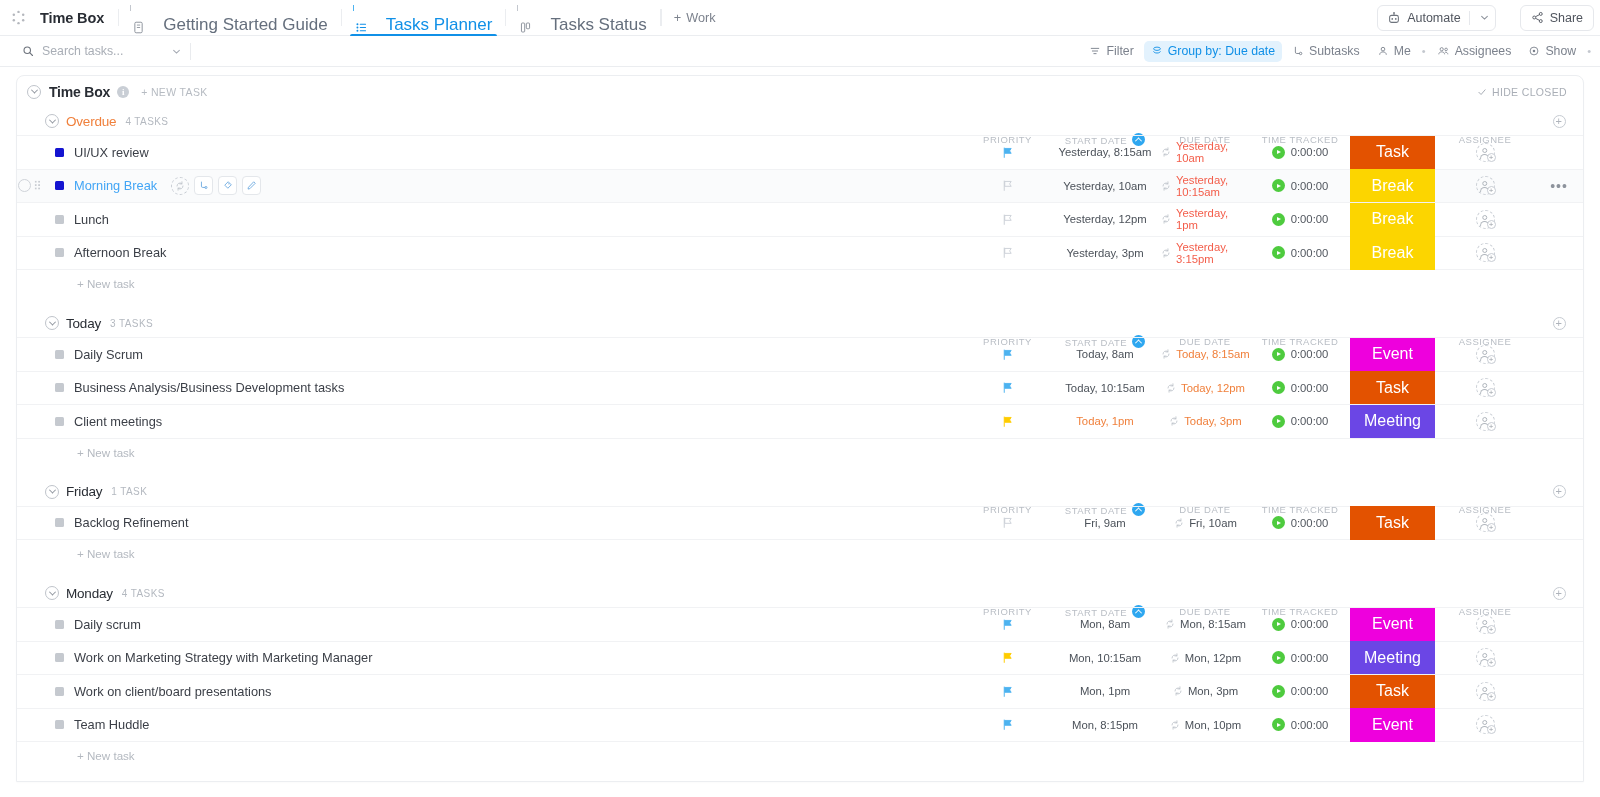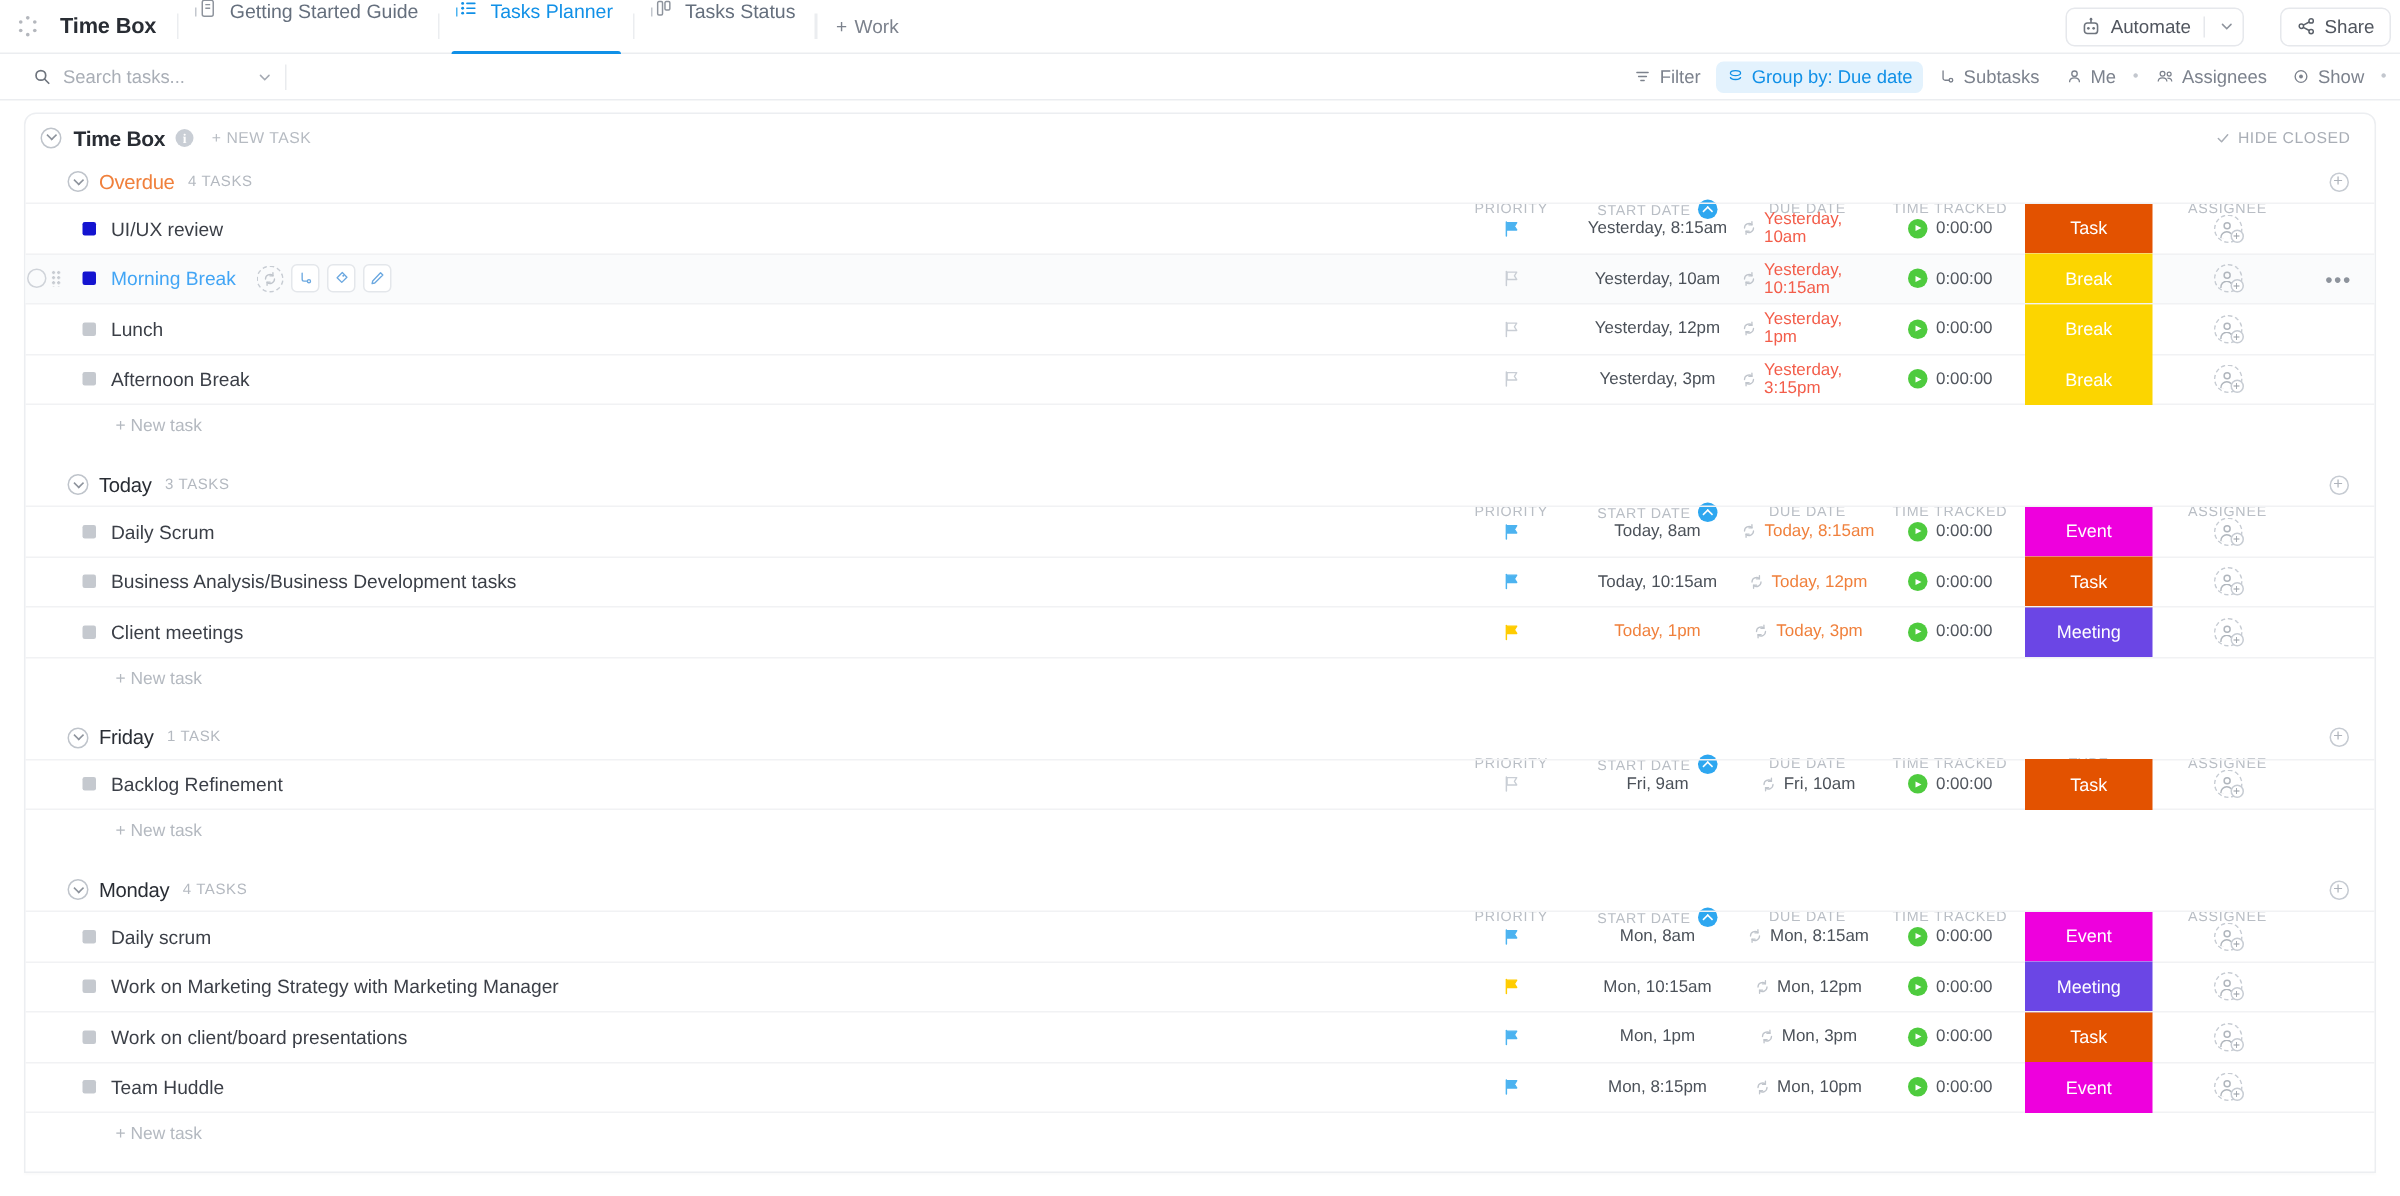--- a/index.html
+++ b/index.html
@@ -20,22 +20,22 @@
   .logo-box {
     width: 36px; display: flex; align-items: center; justify-content: center;
     color: #b4b7bd;
   }
   .space-title {
     display: flex; align-items: center; padding: 0 14px 0 4px;
     font-size: 14.5px; font-weight: bold; color: #292d34; letter-spacing: -.1px;
   }
   .tab-divider { width: 1px; background: #ebedf0; margin: 9px 0; }
   .view-tab {
-    display: flex; align-items: flex-start; gap: 8px;
-    padding: 0 13px; font-size: 13px; color: #656f7d;
+    display: flex; align-items: flex-end; gap: 18px;
+    padding: 0 13px; font-size: 17px; color: #656f7d;
     position: relative; cursor: pointer; white-space: nowrap;
   }
   .view-tab .vt-ico { display:flex; align-items:center; position: relative; top:-1px;}
   .view-tab.active { color: #1090e7; font-weight: normal; }
   .view-tab.active:after {
     content: ""; position: absolute; left: 8px; right: 8px; bottom: -1px;
     height: 2px; background: #1090e7; border-radius: 2px 2px 0 0;
   }
   .pin-dot { position: absolute; top: 5px; left: 11px; width: 4px; height: 6px;
              border-left: 1.4px solid #c3c7ce; }
@@ -182,21 +182,21 @@
   .c-start { width: 110px; color: #4b5159; }
   .c-due { width: 90px; gap: 4px; color: #4b5159; }
   .c-time { width: 100px; gap: 6px; color: #52575f; }
   .c-type { width: 85px; height: 33.5px; }
   .c-assignee { width: 100px; }
   .c-more { width: 48px; color: #8d939c; font-size: 14px; letter-spacing: 1px; cursor:pointer;}
   .overdue-txt { color: #f35d4a; }
   .soon-txt { color: #f0803c; }
   .type-badge {
     width: 85px; height: 100%; display: flex; align-items: center;
-    justify-content: center; color: #fff; font-size: 12px;
+    justify-content: center; color: #fff; font-size: 16px;
     font-weight: normal; cursor: pointer; text-align: right;
   }
   .play-ico {
     width: 13px; height: 13px; border-radius: 50%; background: #4ecb3e;
     display: flex; align-items: center; justify-content: center; flex:0 0 auto;
   }
   .play-ico:after {
     content:""; border-left: 4px solid #fff; border-top: 2.6px solid transparent;
     border-bottom: 2.6px solid transparent; margin-left: 1.5px;
   }

